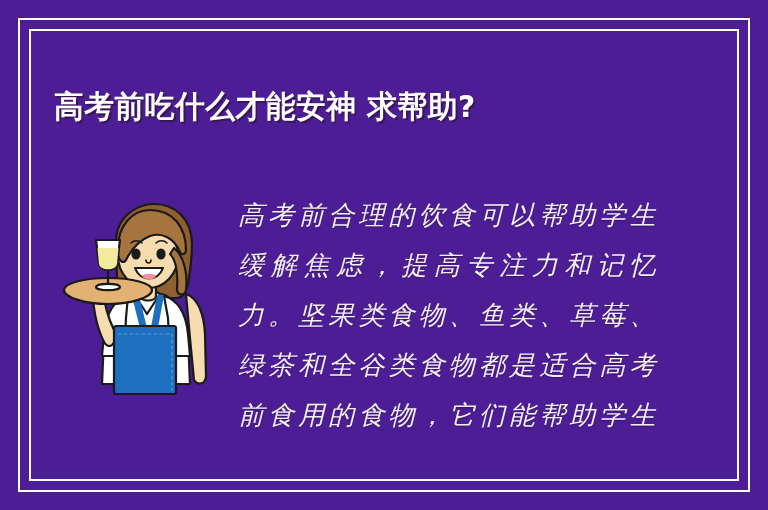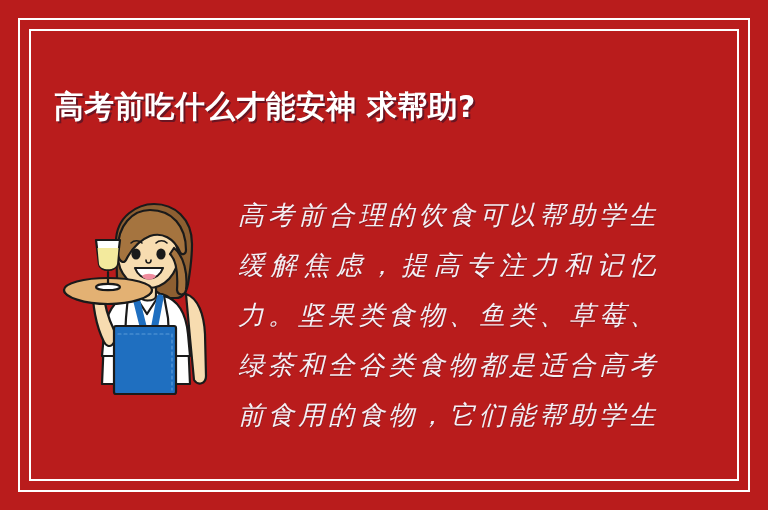--- a/index.html
+++ b/index.html
@@ -10,21 +10,21 @@
     width: 768px;
     height: 510px;
     overflow: hidden;
     font-family: "Liberation Sans", sans-serif;
   }
 
   .poster {
     position: relative;
     width: 768px;
     height: 510px;
-    background: #b91c1c;
+    background: #4c1d95;
     overflow: hidden;
   }
 
   
   .frame-outer {
     position: absolute;
     left: 18px;
     top: 18px;
     right: 18px;
     bottom: 18px;

